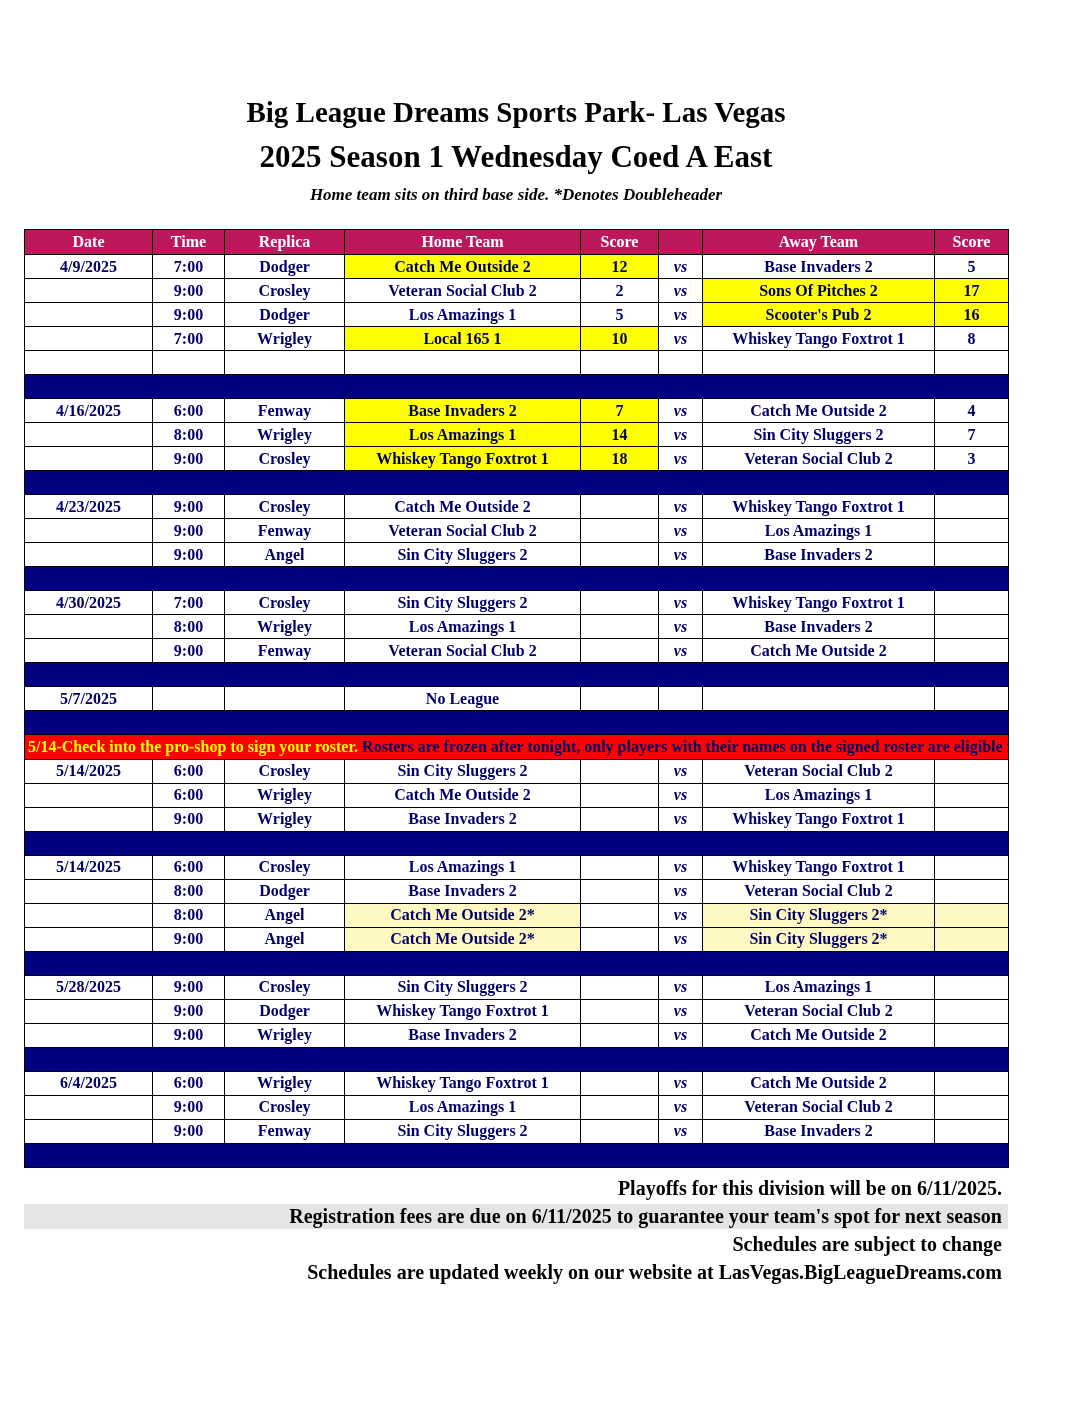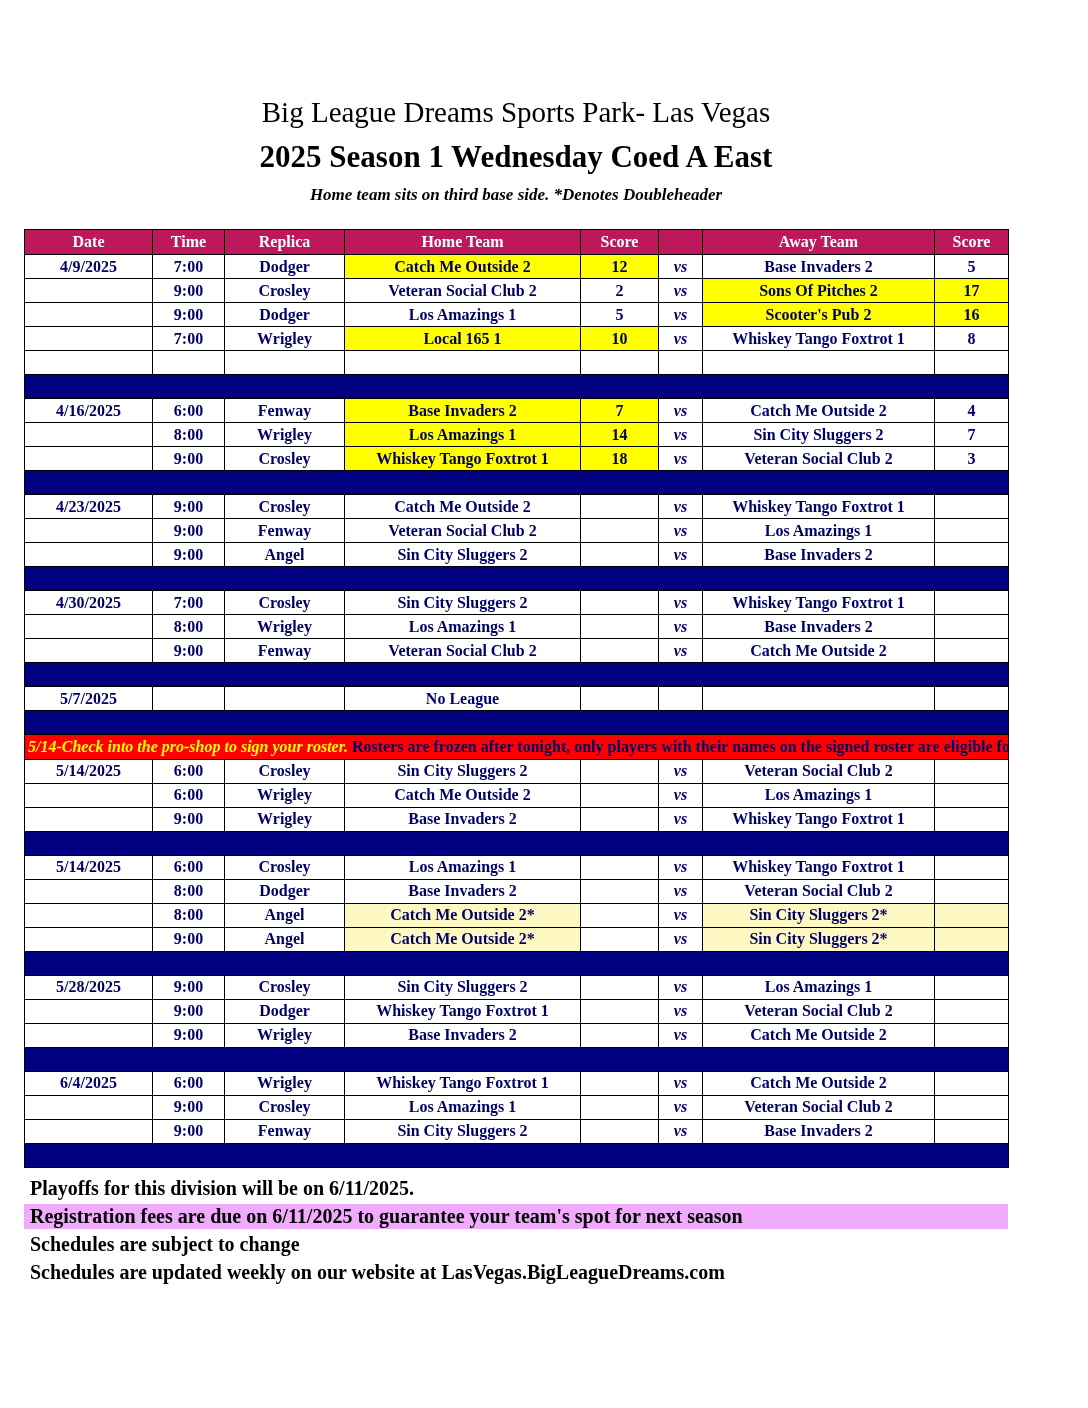--- a/index.html
+++ b/index.html
@@ -13,21 +13,21 @@
   }
   .page {
     width: 1040px;
     padding-left: 24px;
     padding-top: 96px;
   }
   .content { width: 984px; }
   .title {
     text-align: center;
     font-size: 29px;
-    font-weight: normal;
+    font-weight: bold;
     color: #000000;
   }
   .subtitle {
     text-align: center;
     font-size: 31px;
     font-weight: bold;
     margin-top: 10px;
     color: #000000;
   }
   .note {
@@ -74,30 +74,31 @@
   td.hl-cyan { background: #fef9c3; }
   td.banner {
     background: #ff0000;
     color: #ffffff;
     white-space: normal;
     height: 50px;
     line-height: 1.35;
     padding: 3px 8px;
     font-size: 16px;
   }
-  .banner-hl { color: #ffff00; font-style: italic; }
+  .banner-hl { color: #ffff00; }
   .footer { margin-top: 8px; width: 984px; }
   .footer-line {
     font-size: 20px;
     font-weight: bold;
     color: #000000;
     padding: 1px 6px;
     margin-top: 3px;
-  }
-  .footer-line.yellow-bar { background: #f0abfc; }
+    text-align: right;
+  }
+  .footer-line.yellow-bar { background: #e5e5e5; }
 </style>
 </head>
 <body>
 
 <div class="page">
   <div class="content">
 
     <div class="title">Big League Dreams Sports Park- Las Vegas</div>
     <div class="subtitle">2025 Season 1 Wednesday Coed A East</div>
     <div class="note">Home team sits on third base side.  *Denotes Doubleheader</div>

